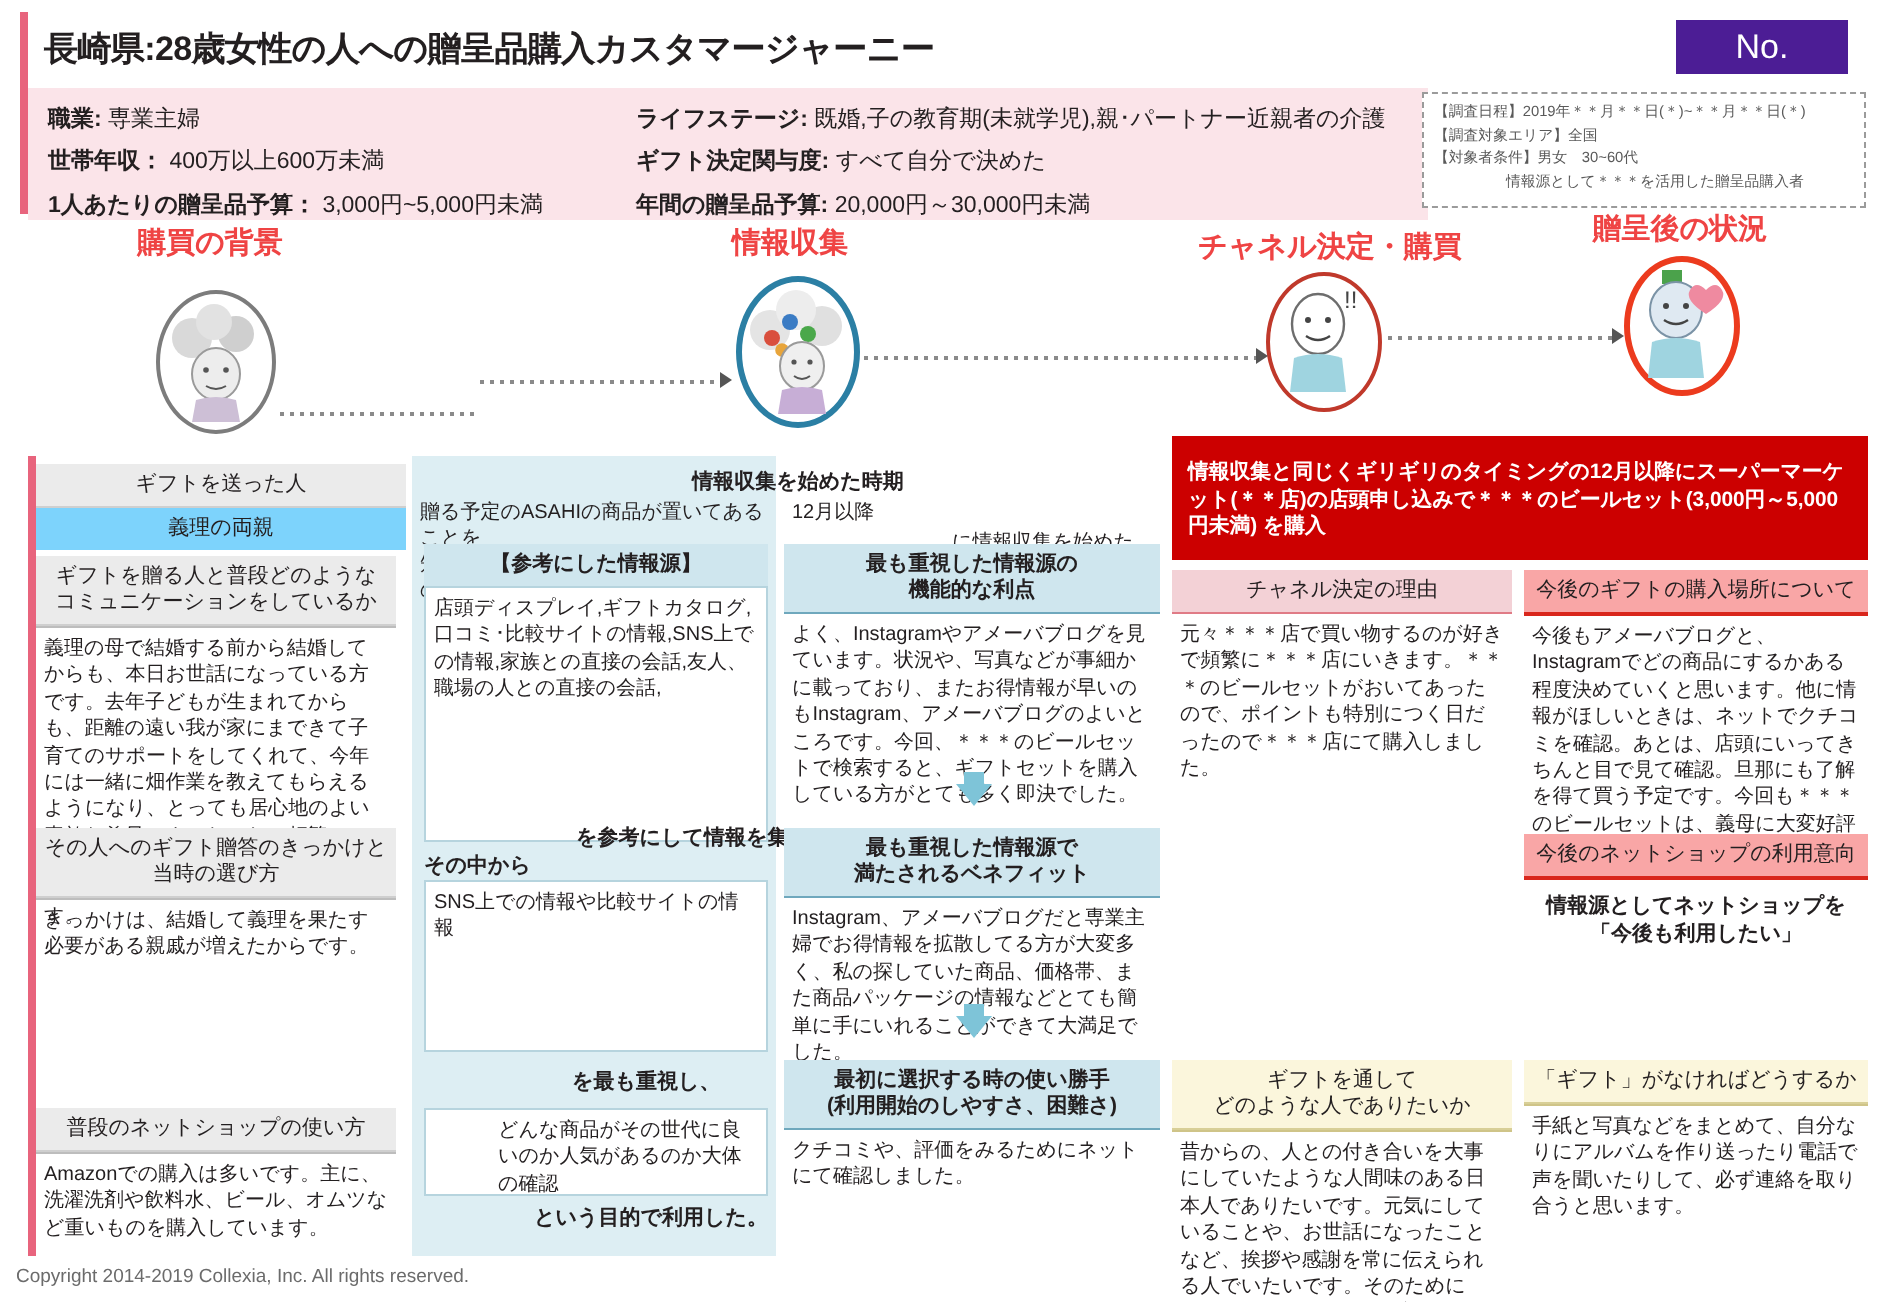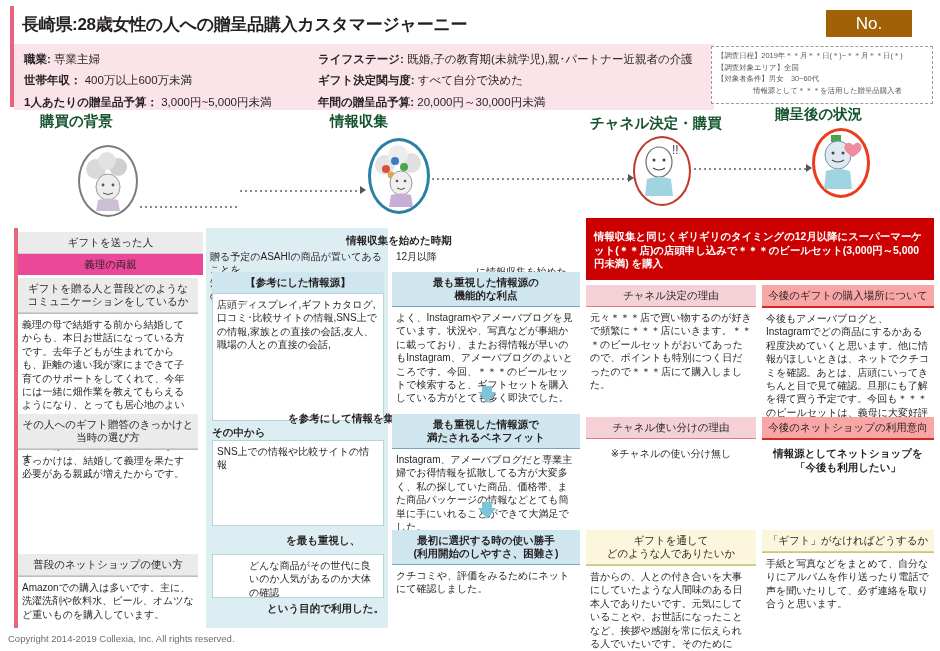--- a/index.html
+++ b/index.html
@@ -11,38 +11,38 @@
     overflow:hidden;
     position:relative;
   }
   .page{position:relative;width:940px;height:651px;}
 
   
   .header{position:absolute;left:0;top:6px;width:940px;height:101px;}
   .header-accent{position:absolute;left:10px;top:0;width:4px;height:101px;background:#e8647d;}
   .title-row{position:absolute;left:22px;top:6px;width:700px;height:30px;}
   .title{font-size:17px;font-weight:bold;letter-spacing:-0.3px;color:#231f20;line-height:26px;}
-  .no-box{position:absolute;right:28px;top:4px;width:86px;height:27px;background:#a16207;color:#ffffff;
+  .no-box{position:absolute;right:16px;top:4px;width:86px;height:27px;background:#4c1d95;color:#ffffff;
           font-size:17px;text-align:center;line-height:27px;font-weight:normal;}
   .meta-band{position:absolute;left:14px;top:38px;width:700px;height:66px;background:#fbe4e9;}
   .meta-line{position:absolute;font-size:11.5px;color:#231f20;white-space:nowrap;}
   .m-l1{left:24px;top:46px;}
   .m-l2{left:24px;top:67px;}
   .m-l3{left:24px;top:89px;}
   .m-r1{left:318px;top:46px;}
   .m-r2{left:318px;top:67px;}
   .m-r3{left:318px;top:89px;}
   .meta-label{font-weight:bold;}
   .survey-box{position:absolute;left:711px;top:40px;width:222px;height:58px;
               border:1px dashed #9b9b9b;background:#ffffff;padding:3px 5px;box-sizing:border-box;}
   .survey-line{font-size:7.4px;color:#5a5a5a;line-height:11.5px;white-space:nowrap;}
   .survey-indent{padding-left:36px;}
 
   
-  .stage-label{position:absolute;font-size:14.5px;font-weight:bold;color:#14532d;text-align:left;white-space:nowrap;}
+  .stage-label{position:absolute;font-size:14.5px;font-weight:bold;color:#ef4444;text-align:center;white-space:nowrap;}
   .s1{left:40px;top:112px;width:130px;}
   .s2{left:330px;top:112px;width:130px;}
   .s3{left:590px;top:114px;width:150px;}
   .s4{left:775px;top:105px;width:130px;}
 
   .avatar{position:absolute;border-radius:50%;background:#ffffff;box-sizing:border-box;}
   .av1{left:78px;top:145px;width:60px;height:72px;border:2px solid #7c7c7c;}
   .av2{left:368px;top:138px;width:62px;height:76px;border:3px solid #2b7fa4;}
   .av3{left:633px;top:136px;width:58px;height:70px;border:2.5px solid #c0392b;}
   .av4{left:812px;top:128px;width:58px;height:70px;border:3px solid #ec3b1e;}
@@ -237,21 +237,21 @@
   <div class="arrowhead a1"></div>
   <div class="dots d2"></div>
   <div class="arrowhead a2"></div>
   <div class="dots d3"></div>
   <div class="arrowhead a3"></div>
 
   <div class="col1-accent"></div>
 
   <div class="sec" id="c1s1">
     <div class="sec-head head-gray">ギフトを送った人</div>
-    <div class="sec-head" style="background:#ec4899;">義理の両親</div>
+    <div class="sec-head" style="background:#7dd3fc;">義理の両親</div>
   </div>
 
   <div class="sec" id="c1s2">
     <div class="sec-head head-gray" style="white-space:pre-line;">ギフトを贈る人と普段どのような
 コミュニケーションをしているか</div>
     <div class="sec-body rule-gray">義理の母で結婚する前から結婚してからも、本日お世話になっている方です。去年子どもが生まれてからも、距離の遠い我が家にまできて子育てのサポートをしてくれて、今年には一緒に畑作業を教えてもらえるようになり、とっても居心地のよい素敵な義母です。なかなか頻繁には行き来できませんが最低でも2か月に1～2度は義理の実家に帰っています。</div>
   </div>
 
   <div class="sec" id="c1s3">
     <div class="sec-head head-gray" style="white-space:pre-line;">その人へのギフト贈答のきっかけと
@@ -319,24 +319,20 @@
 
   <div class="redbox">
     <div class="t2">情報収集と同じくギリギリのタイミングの12月以降にスーパーマーケット(＊＊店)の店頭申し込みで＊＊＊のビールセット(3,000円～5,000円未満) を購入</div>
   </div>
 
   <div class="sec" id="c4s1">
     <div class="sec-head head-pinklight">チャネル決定の理由</div>
     <div class="sec-body rule-pink">元々＊＊＊店で買い物するのが好きで頻繁に＊＊＊店にいきます。＊＊＊のビールセットがおいてあったので、ポイントも特別につく日だったので＊＊＊店にて購入しました。</div>
   </div>
 
-  <div class="sec" id="c4s2">
-    <div class="sec-head head-pinklight">チャネル使い分けの理由</div>
-    <div class="sec-body rule-pink note">※チャネルの使い分け無し</div>
-  </div>
 
   <div class="sec" id="c4s3">
     <div class="sec-head head-cream" style="white-space:pre-line;">ギフトを通して
 どのような人でありたいか</div>
     <div class="sec-body rule-cream">昔からの、人との付き合いを大事にしていたような人間味のある日本人でありたいです。元気にしていることや、お世話になったことなど、挨拶や感謝を常に伝えられる人でいたいです。そのためにも、きちんと目で見て確認して、ギフトを送りたいです。</div>
   </div>
 
   <div class="sec" id="c5s1">
     <div class="sec-head head-pink">今後のギフトの購入場所について</div>
     <div class="sec-body rule-red">今後もアメーバブログと、Instagramでどの商品にするかある程度決めていくと思います。他に情報がほしいときは、ネットでクチコミを確認。あとは、店頭にいってきちんと目で見て確認。旦那にも了解を得て買う予定です。今回も＊＊＊のビールセットは、義母に大変好評でした。</div>

